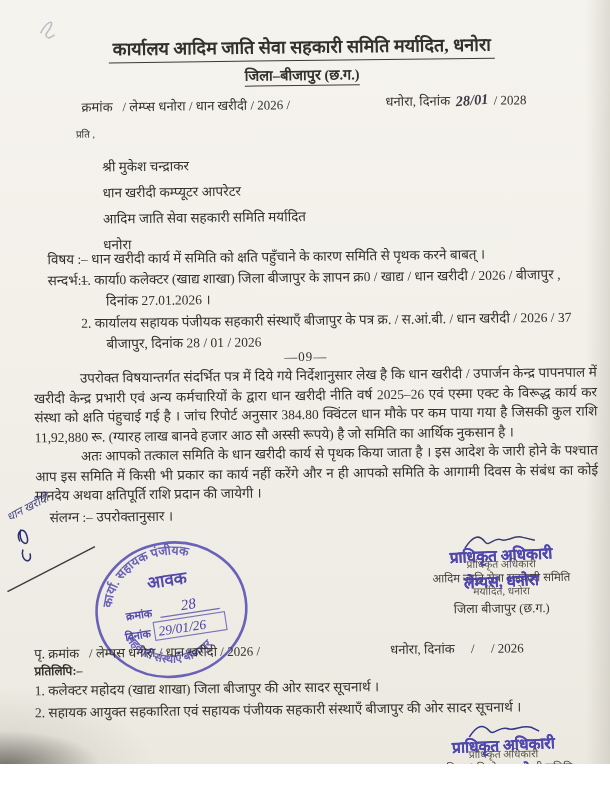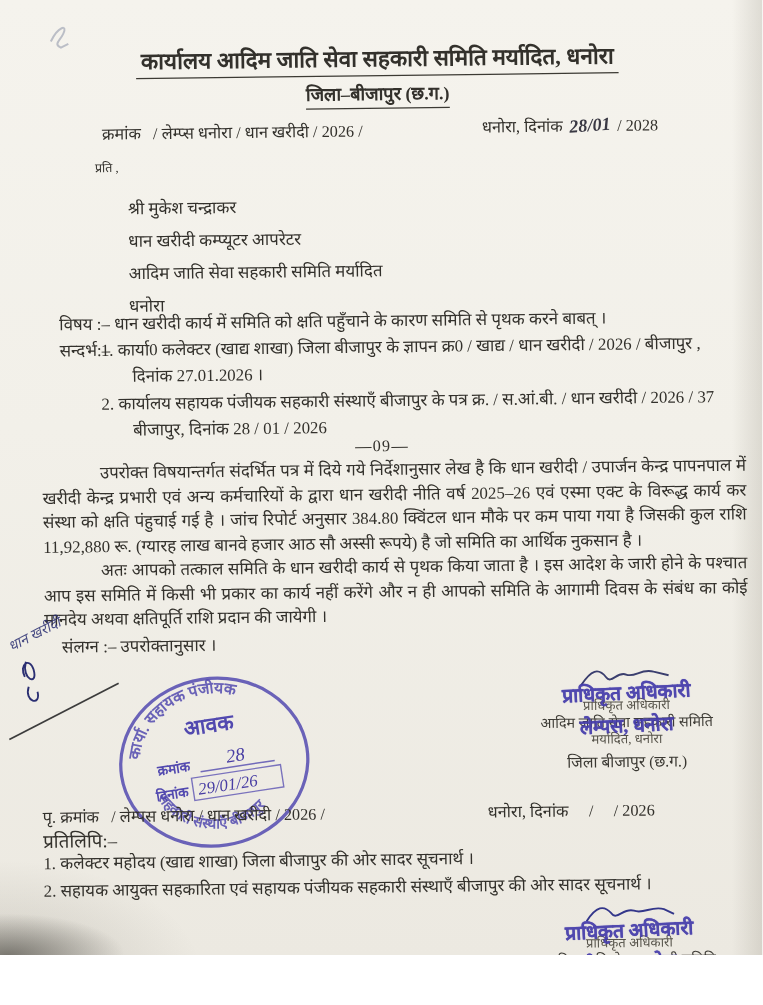--- a/index.html
+++ b/index.html
@@ -59,21 +59,21 @@
     font-weight:bold;color:#453cab;opacity:.93;
     transform:rotate(-2deg);font-size:15.5px;line-height:17px;
     text-shadow:0 0 .6px #453cab;
   }
   .sign-mid{top:534px;left:392px;}
   .sign-bot{top:724px;left:392px;}
   .st1{top:15px;} .st2{top:41px;}
 
   .f-refline{top:641px;left:30px;font-size:13px;}
   .f-placedate{top:641px;left:386px;font-size:13px;}
-  .copies-lbl{top:659px;left:30px;font-size:15px;font-weight:normal;}
+  .copies-lbl{top:659px;left:30px;font-size:12px;font-weight:bold;}
   .copies{top:677px;left:30px;width:560px;font-size:13.5px;line-height:22px;}
   .copies .item{padding-left:18px;text-indent:-18px;}
 
   .margin-ink{left:0px;top:488px;width:110px;height:120px;}
   .ink-text{
     position:absolute;left:2px;top:8px;
     transform:rotate(-27deg);
     font-size:11.5px;font-style:italic;color:#2b2f72;opacity:.85;white-space:nowrap;
   }
   .topmark{left:38px;top:10px;width:40px;height:40px;opacity:.55;}

